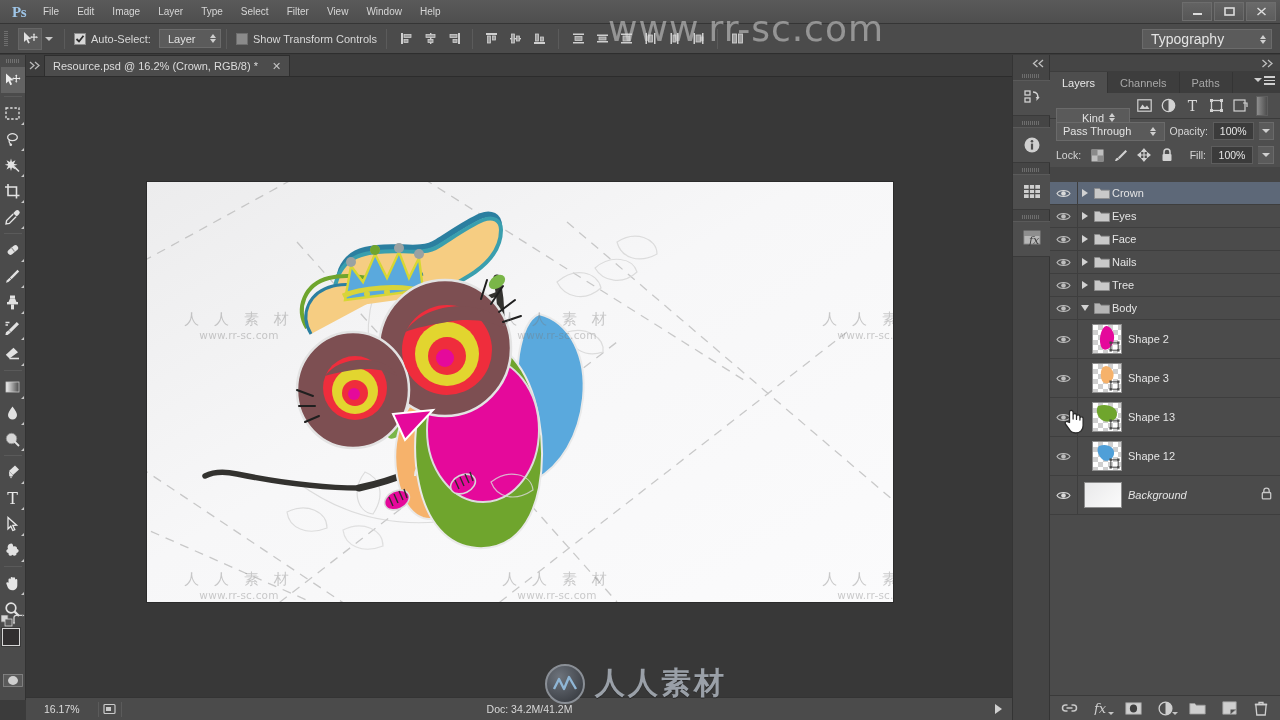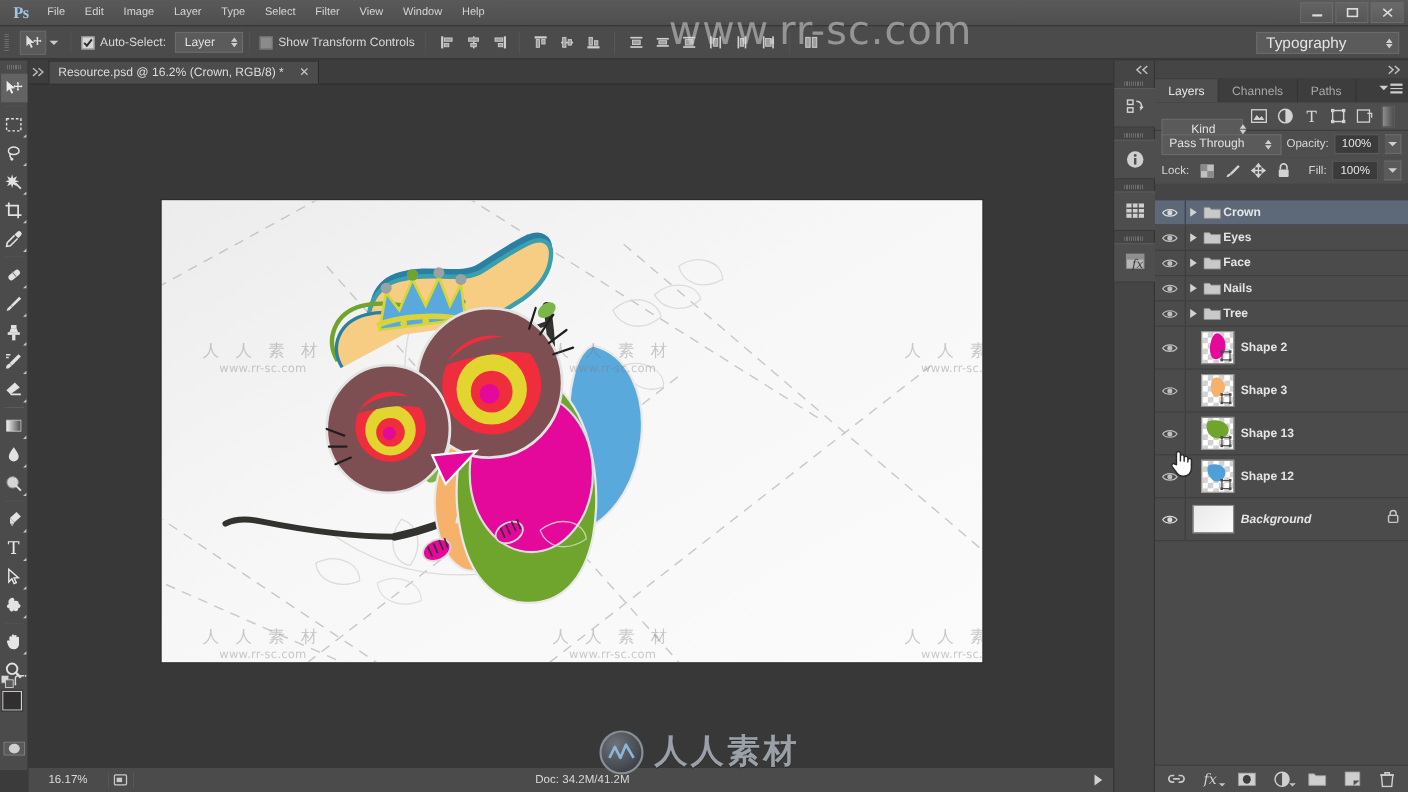--- a/index.html
+++ b/index.html
@@ -252,21 +252,21 @@
   .panel-menu { position: absolute; right: 5px; top: 5px; display: flex; align-items: center; gap: 2px; }
   .pm-lines { display: flex; flex-direction: column; gap: 2px; }
   .pm-lines i { display: block; width: 11px; height: 1.5px; background: #cfcfcf; }
 
   .filter-row {
     height: 26px; display: flex; align-items: center; gap: 4px;
     padding: 0 6px; background: #4e4e4e; border-bottom: 1px solid #3b3b3b;
   }
   .kind-pick {
     height: 19px; width: 74px; background: #5a5a5a; border: 1px solid #6a6a6a;
-    display: flex; align-items: center; gap: 22px; padding: 0 4px;
+    display: flex; align-items: center; gap: 5px; padding: 0 20px;
     color: #e2e2e2; font-size: 11px; margin-top: 24px;
   }
   .kind-pick .spin { margin-left: auto; }
   .fbtn {
     width: 20px; height: 20px; display: flex; align-items: center; justify-content: center;
   }
   .ftoggle {
     width: 12px; height: 20px; margin-left: 2px;
     background: linear-gradient(to right,#8e8e8e,#4e4e4e);
     border: 1px solid #5e5e5e;
@@ -325,21 +325,21 @@
     background-image:
       linear-gradient(45deg,#cfcfcf 25%,transparent 25%,transparent 75%,#cfcfcf 75%),
       linear-gradient(45deg,#cfcfcf 25%,transparent 25%,transparent 75%,#cfcfcf 75%);
     background-size: 10px 10px;
     background-position: 0 0, 5px 5px;
     background-color: #fff;
   }
   .vec-badge {
     position: absolute; right: 1px; bottom: 1px; width: 11px; height: 11px;
   }
-  .layer-name { color: #e4e4e4; font-size: 11px; white-space: nowrap; font-weight: bold; }
+  .layer-name { color: #e4e4e4; font-size: 11px; white-space: nowrap; }
   .layer-name.italic { font-style: italic; }
   .lock-ind { position: absolute; right: 8px; top: 50%; transform: translateY(-50%); }
 
   .panel-footer {
     position: absolute; left: 0; bottom: 0; width: 230px; height: 25px;
     background: #4e4e4e; border-top: 1px solid #3a3a3a;
     display: flex; align-items: center; justify-content: center; gap: 14px;
   }
   .pf-btn { width: 18px; height: 18px; display: flex; align-items: center; justify-content: center; position: relative; }
   .pf-caret {
@@ -1206,20 +1206,37 @@
             <span class="tri-r"></span>
           </div>
         <div class="folder-ico">
           <svg width="16" height="13" viewBox="0 0 16 13">
               <path d="M0.5 11.5 V1.5 H5.5 L7 3.2 H15.5 V11.5 Z" fill="#c9c9c9" stroke="#8d8d8d" stroke-width="0.8"></path>
             </svg>
         </div>
         <span class="layer-name">Tree</span>
       </div>
 
+      <div class="layer-row">
+        <div class="eye-cell">
+          <svg width="15" height="11" viewBox="0 0 15 11">
+              <path d="M1 5.5 C3.5 1.5 11.5 1.5 14 5.5 C11.5 9.5 3.5 9.5 1 5.5 Z" fill="none" stroke="#bdbdbd" stroke-width="1.1"></path>
+              <circle cx="7.5" cy="5.5" r="2.3" fill="#bdbdbd"></circle>
+            </svg>
+        </div>
+        <div class="tw">
+            <span class="tri-d"></span>
+          </div>
+        <div class="folder-ico">
+          <svg width="16" height="13" viewBox="0 0 16 13">
+              <path d="M0.5 11.5 V1.5 H5.5 L7 3.2 H15.5 V11.5 Z" fill="#b5b5b5" stroke="#8d8d8d" stroke-width="0.8"></path>
+            </svg>
+        </div>
+        <span class="layer-name">Body</span>
+      </div>
 
       <div class="layer-row tall">
         <div class="eye-cell">
           <svg width="15" height="11" viewBox="0 0 15 11">
               <path d="M1 5.5 C3.5 1.5 11.5 1.5 14 5.5 C11.5 9.5 3.5 9.5 1 5.5 Z" fill="none" stroke="#bdbdbd" stroke-width="1.1"></path>
               <circle cx="7.5" cy="5.5" r="2.3" fill="#bdbdbd"></circle>
             </svg>
         </div>
         <div class="indent"></div>
         <div class="thumb checker">

